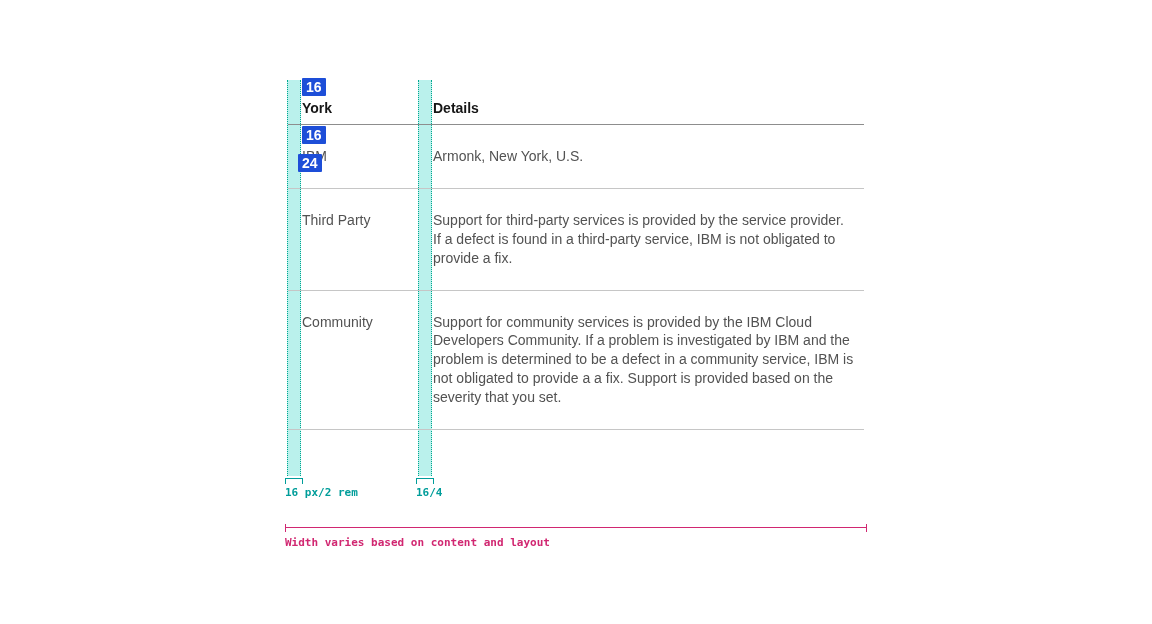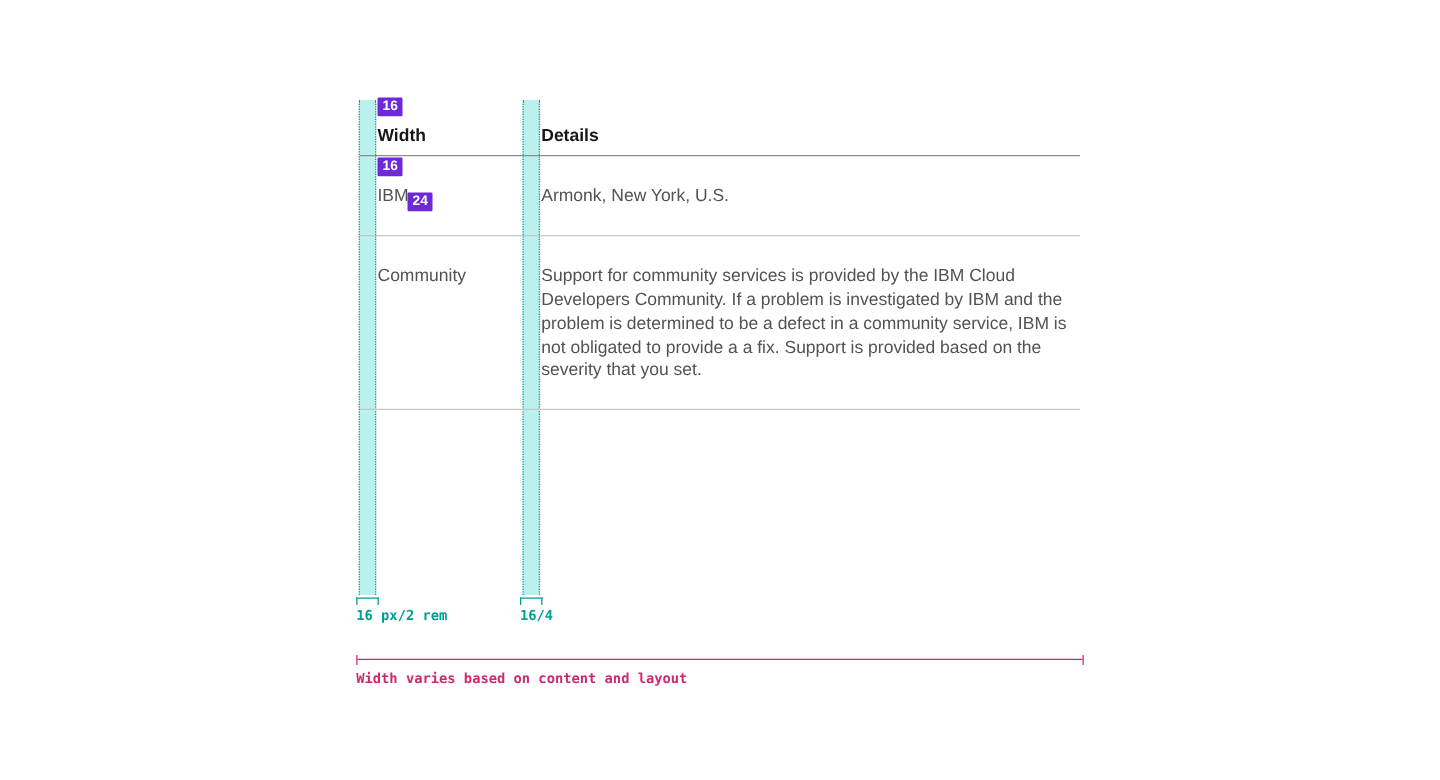--- a/index.html
+++ b/index.html
@@ -24,32 +24,32 @@
     width: 14px;
     height: 396px;
     background: rgba(130, 230, 220, 0.55);
     border-left: 1px dotted #00a78f;
     border-right: 1px dotted #00a78f;
   }
   .col-a { left: -1px; }
   .col-b { left: 130px; }
   .badge {
     position: absolute;
-    background: #6d28d9;
+    background: #1d4ed8;
     color: #fff;
-    font-size: 11px;
+    font-size: 14px;
     font-weight: 600;
     padding: 2px 4px;
     line-height: 1;
     border-radius: 1px;
     z-index: 5;
   }
   .badge-top   { left: 14px; top: -22px; }
   .badge-mid1  { left: 14px; top: 26px; }
-  .badge-mid2  { left: 38px; top: 54px; }
+  .badge-mid2  { left: 10px; top: 54px; }
   table {
     width: 100%;
     border-collapse: collapse;
     position: relative;
     z-index: 2;
   }
   th {
     text-align: left;
     font-weight: 700;
     font-size: 14px;
@@ -127,28 +127,32 @@
   <div class="col-highlight col-a"></div>
   <div class="col-highlight col-b"></div>
 
   <div class="badge badge-top">16</div>
   <div class="badge badge-mid1">16</div>
   <div class="badge badge-mid2">24</div>
 
   <table>
     <thead>
       <tr>
-        <th class="first">Width</th>
+        <th class="first">York</th>
         <th class="second">Details</th>
       </tr>
     </thead>
     <tbody>
       <tr>
         <td class="first">IBM</td>
         <td class="second">Armonk, New York, U.S.</td>
+      </tr>
+      <tr>
+        <td class="first">Third Party</td>
+        <td class="second">Support for third-party services is provided by the service provider. If a defect is found in a third-party service, IBM is not obligated to provide a fix.</td>
       </tr>
       <tr>
         <td class="first">Community</td>
         <td class="second">Support for community services is provided by the IBM Cloud Developers Community. If a problem is investigated by IBM and the problem is determined to be a defect in a community service, IBM is not obligated to provide a a fix. Support is provided based on the severity that you set.</td>
       </tr>
     </tbody>
   </table>
 
   <div class="legend">
     <div class="tick tick-a">

